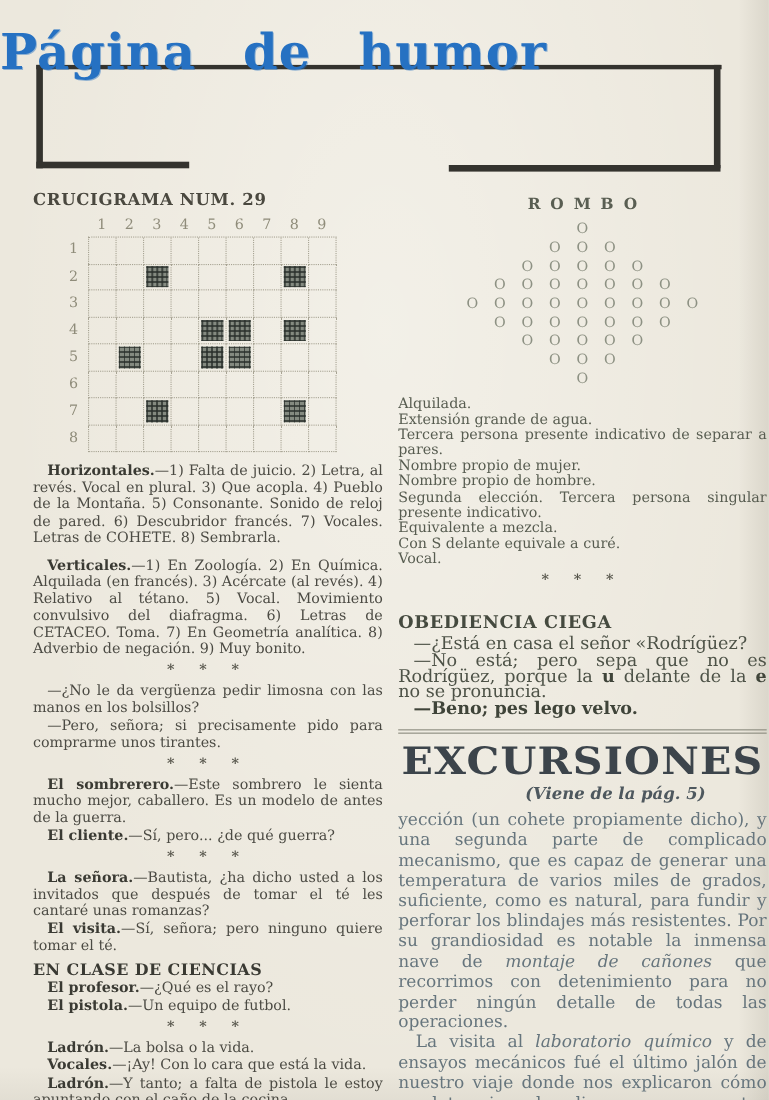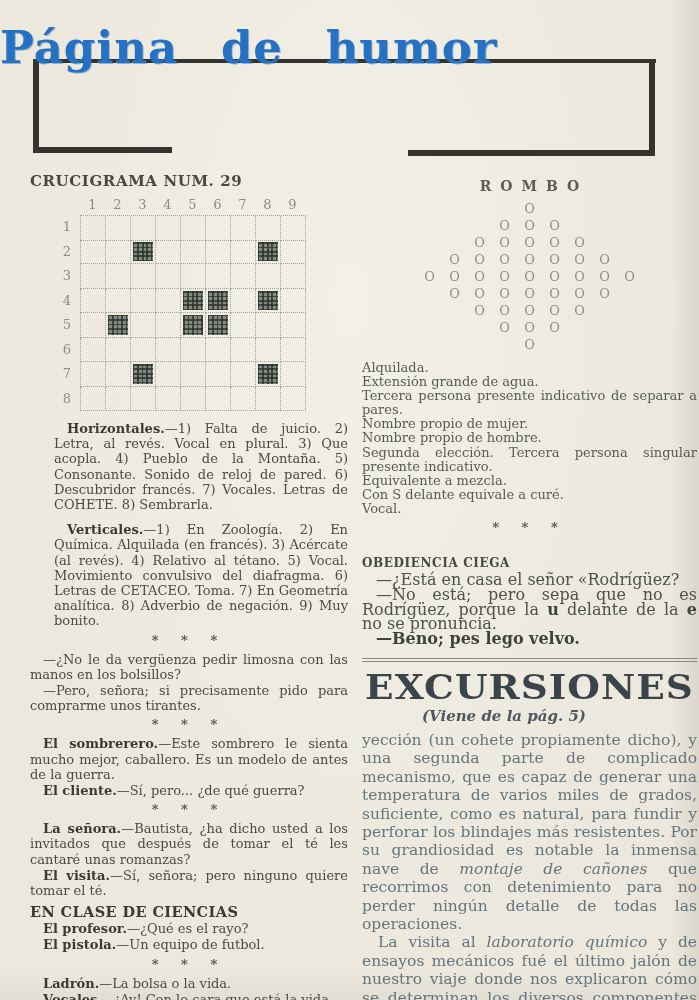--- a/index.html
+++ b/index.html
@@ -56,51 +56,51 @@
     background-color:#848a80;
     background-image:
       repeating-linear-gradient(to right, rgba(40,46,42,.75) 0 1.5px, rgba(0,0,0,0) 1.5px 4.5px),
       repeating-linear-gradient(to bottom, rgba(40,46,42,.75) 0 1.5px, rgba(0,0,0,0) 1.5px 4.5px);
   }
 
   
   .para { font-size:13px; line-height:15.2px; color:#4b4a43;
           text-align:justify; text-indent:13px; margin:1px 0; }
   .para b, .lead { color:#3a3a33; }
-  .clue-para { margin-top:10px;margin-left:24px; }
+  .clue-para { margin-top:10px; }
   .sep { text-align:center; font-size:13px; font-weight:bold; color:#55544a;
          letter-spacing:9px; height:16px; margin:4px 0 3px; }
   h3.inline-head { font-size:14.5px; font-weight:bold; color:#3a3a33;
                    letter-spacing:.4px; margin:5px 0 1px; }
 
   
   .rombo-heading { font-size:14px; font-weight:bold; color:#595e52;
                    letter-spacing:9px; text-align:center; padding-left:9px; }
   .diamond { margin-top:6px; margin-bottom:8px; }
   .diamond-row { display:flex; justify-content:center; height:17px; }
   .diamond-row span { width:25px; text-align:center; font-size:13px;
                       line-height:17px; color:#8d9183; }
   .clues p { font-size:13px; line-height:14.1px; color:#575c50;
              text-align:justify; margin:0; }
 
   
-  h3.obed-head { font-size:12px; font-weight:bold; color:#454a3f;
+  h3.obed-head { font-size:16px; font-weight:bold; color:#454a3f;
                  letter-spacing:.6px; margin:20px 0 3px; }
   .dialogue p { font-size:16px; line-height:14.8px; color:#4d5247;
                 text-align:justify; text-indent:14px; margin:0; }
   .dialogue b { color:#3f4439; }
 
   
   .double-rule { margin-top:11px; height:4px;
                  border-top:1.5px solid #8b8a7e; border-bottom:1.5px solid #8b8a7e; }
   .exc-title { margin-top:6px; text-align:center;
                font-family:"DejaVu Serif", serif; font-weight:bold;
                font-size:36px; line-height:38px; letter-spacing:1px;
                color:#3c444b; transform:scale(1.04,.95); }
-  .exc-sub { font-style:italic; font-weight:bold;
+  .exc-sub { text-align:center; font-style:italic; font-weight:bold;
              font-size:15px; color:#4e585e; margin:1px 0 6px; padding-left:60px; }
   .exc-body p { font-size:15.5px; line-height:18.4px; color:#66757d;
                 text-align:justify; margin:0; }
   .exc-body p.indent { text-indent:16px; }
   .exc-body i { font-style:italic; }
 </style>
 </head>
 <body>
 
 <div class="page">

